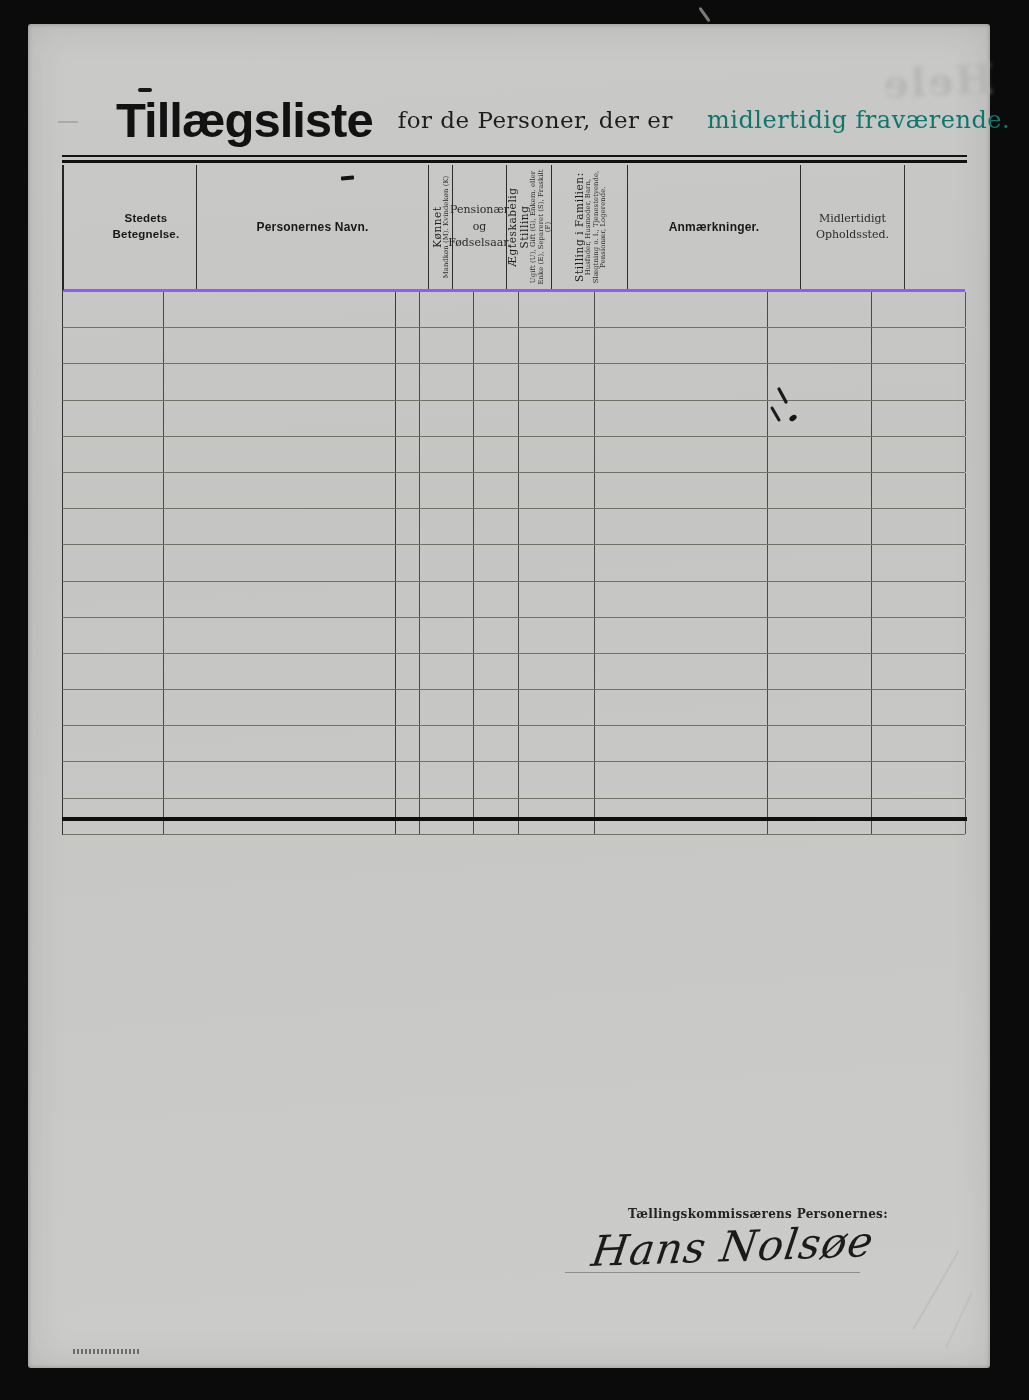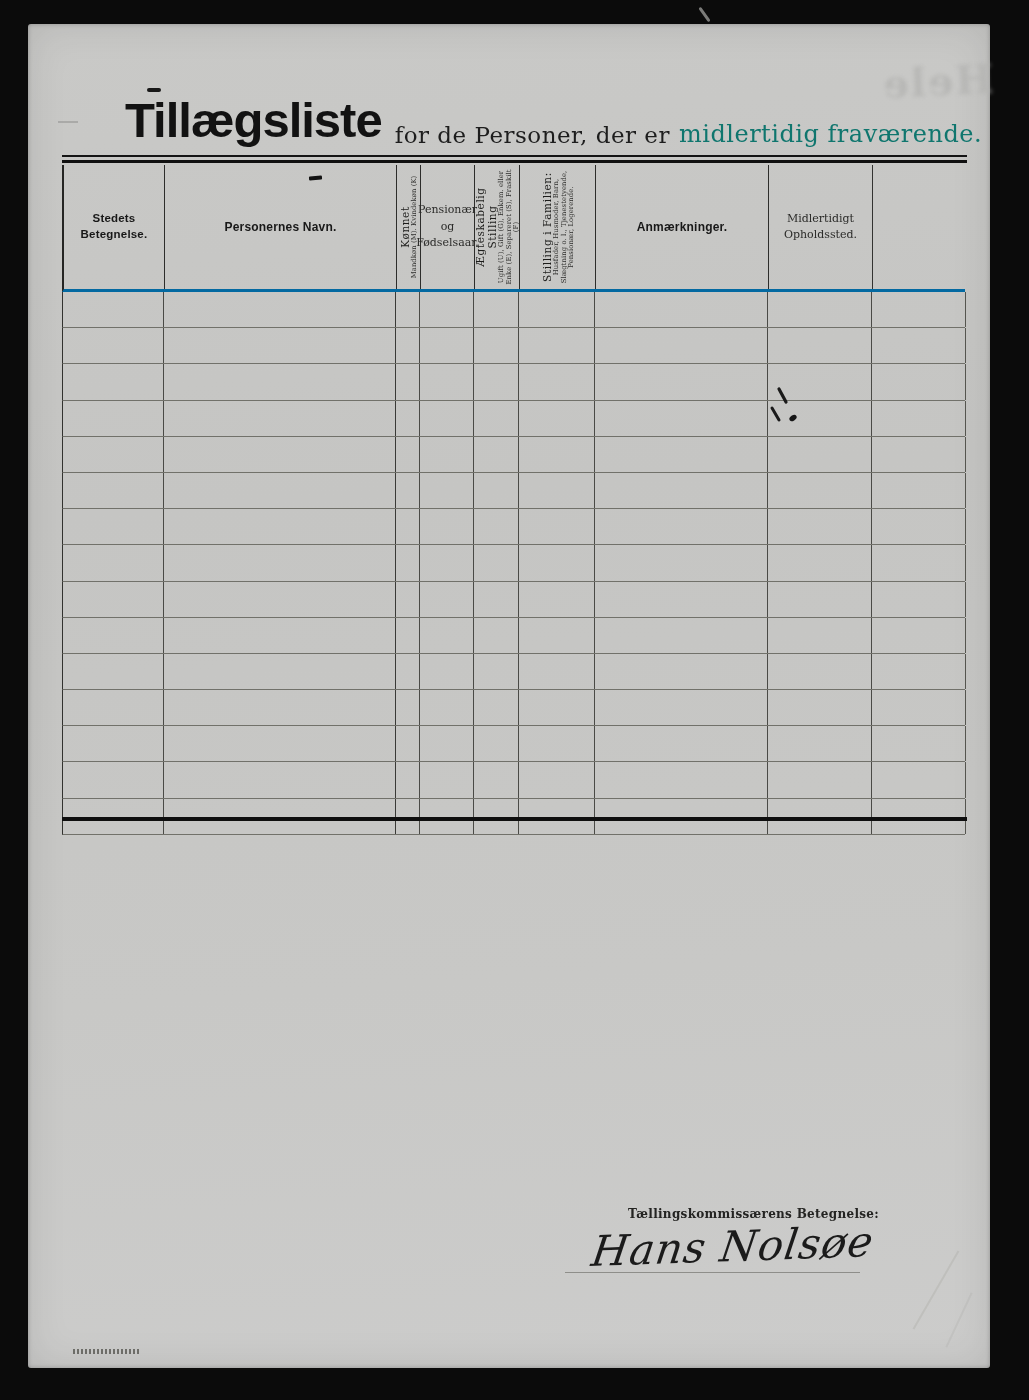--- a/index.html
+++ b/index.html
@@ -24,34 +24,34 @@
   }
   
   .ghost{
     position:absolute;left:858px;top:58px;width:135px;
     font-family:"DejaVu Serif",serif;font-weight:bold;font-size:40px;
     color:#b5b5b3;transform:scaleX(-1) rotate(3deg);
     filter:blur(2px);opacity:.85;letter-spacing:2px;
   }
   
   .title-row{
-    position:absolute;left:125px;top:92px;width:830px;
-    display:flex;align-items:flex-end;white-space:nowrap;
+    position:absolute;left:116px;top:92px;width:830px;
+    display:flex;align-items:center;white-space:nowrap;gap:25px;
   }
   .title-main{
     font-family:"Liberation Sans",sans-serif;font-weight:bold;
     font-size:49px;letter-spacing:-1px;color:#121212;
   }
   .title-artifact{
     position:absolute;left:22px;top:-4px;width:14px;height:4px;
     background:#181818;border-radius:2px;
   }
   .title-connector{
     font-family:"DejaVu Serif",serif;font-size:23px;color:#1d1d1d;
-    margin-left:13px;letter-spacing:.5px;
+    letter-spacing:.5px;
   }
   .title-emphasis{
     font-family:"DejaVu Serif",serif;font-weight:normal;font-size:24px;
     color:#0f766e;margin-left:9px;letter-spacing:.5px;
   }
   .faint-dash-left{
     position:absolute;left:58px;top:121px;width:20px;height:2px;
     background:#9d9d9b;opacity:.7;
   }
   
@@ -61,21 +61,22 @@
   .table{
     position:absolute;left:62px;top:165px;width:903px;
   }
   .hrow,.trow{
     display:grid;
     grid-template-columns:101px 232px 24px 54px 45px 76px 173px 104px 94px;
   }
   .hrow{
     height:124px;
     border-left:2px solid #252523;
-    border-bottom:3px solid #0369a1;
+    border-bottom:3px solid #8b5cf6;
+    padding-left:32px;
   }
   .hc{
     position:relative;border-right:1px solid #2d2d2b;
     display:flex;align-items:center;justify-content:center;text-align:center;
   }
   .hc:last-child{border-right:1.5px solid #333331;}
   .h-bold{
     font-family:"Liberation Sans",sans-serif;font-weight:bold;
     font-size:11.5px;color:#181818;line-height:1.35;letter-spacing:.2px;
   }
@@ -371,19 +372,19 @@
 </div>
 
 <div class="bottom-thick"></div>
 
 <svg class="ink-mark" width="52" height="48" viewBox="0 0 52 48">
   <path d="M21 4 L28 17" stroke="#1a1a1a" stroke-width="3.2" stroke-linecap="round" fill="none"></path>
   <path d="M14 23 L21 35" stroke="#1a1a1a" stroke-width="3" stroke-linecap="round" fill="none"></path>
   <ellipse cx="35" cy="33" rx="4" ry="2.6" transform="rotate(-35 35 33)" fill="#161616"></ellipse>
 </svg>
 
-<div class="sig-label">Tællingskommissærens Betegnelse:</div>
+<div class="sig-label">Tællingskommissærens Personernes:</div>
 <div class="sig-name">Hans Nolsøe</div>
 <div class="sig-line"></div>
 
 <div class="imprint"></div>
 <div class="scratch-br1"></div>
 <div class="scratch-br2"></div>
 
 </body></html>

